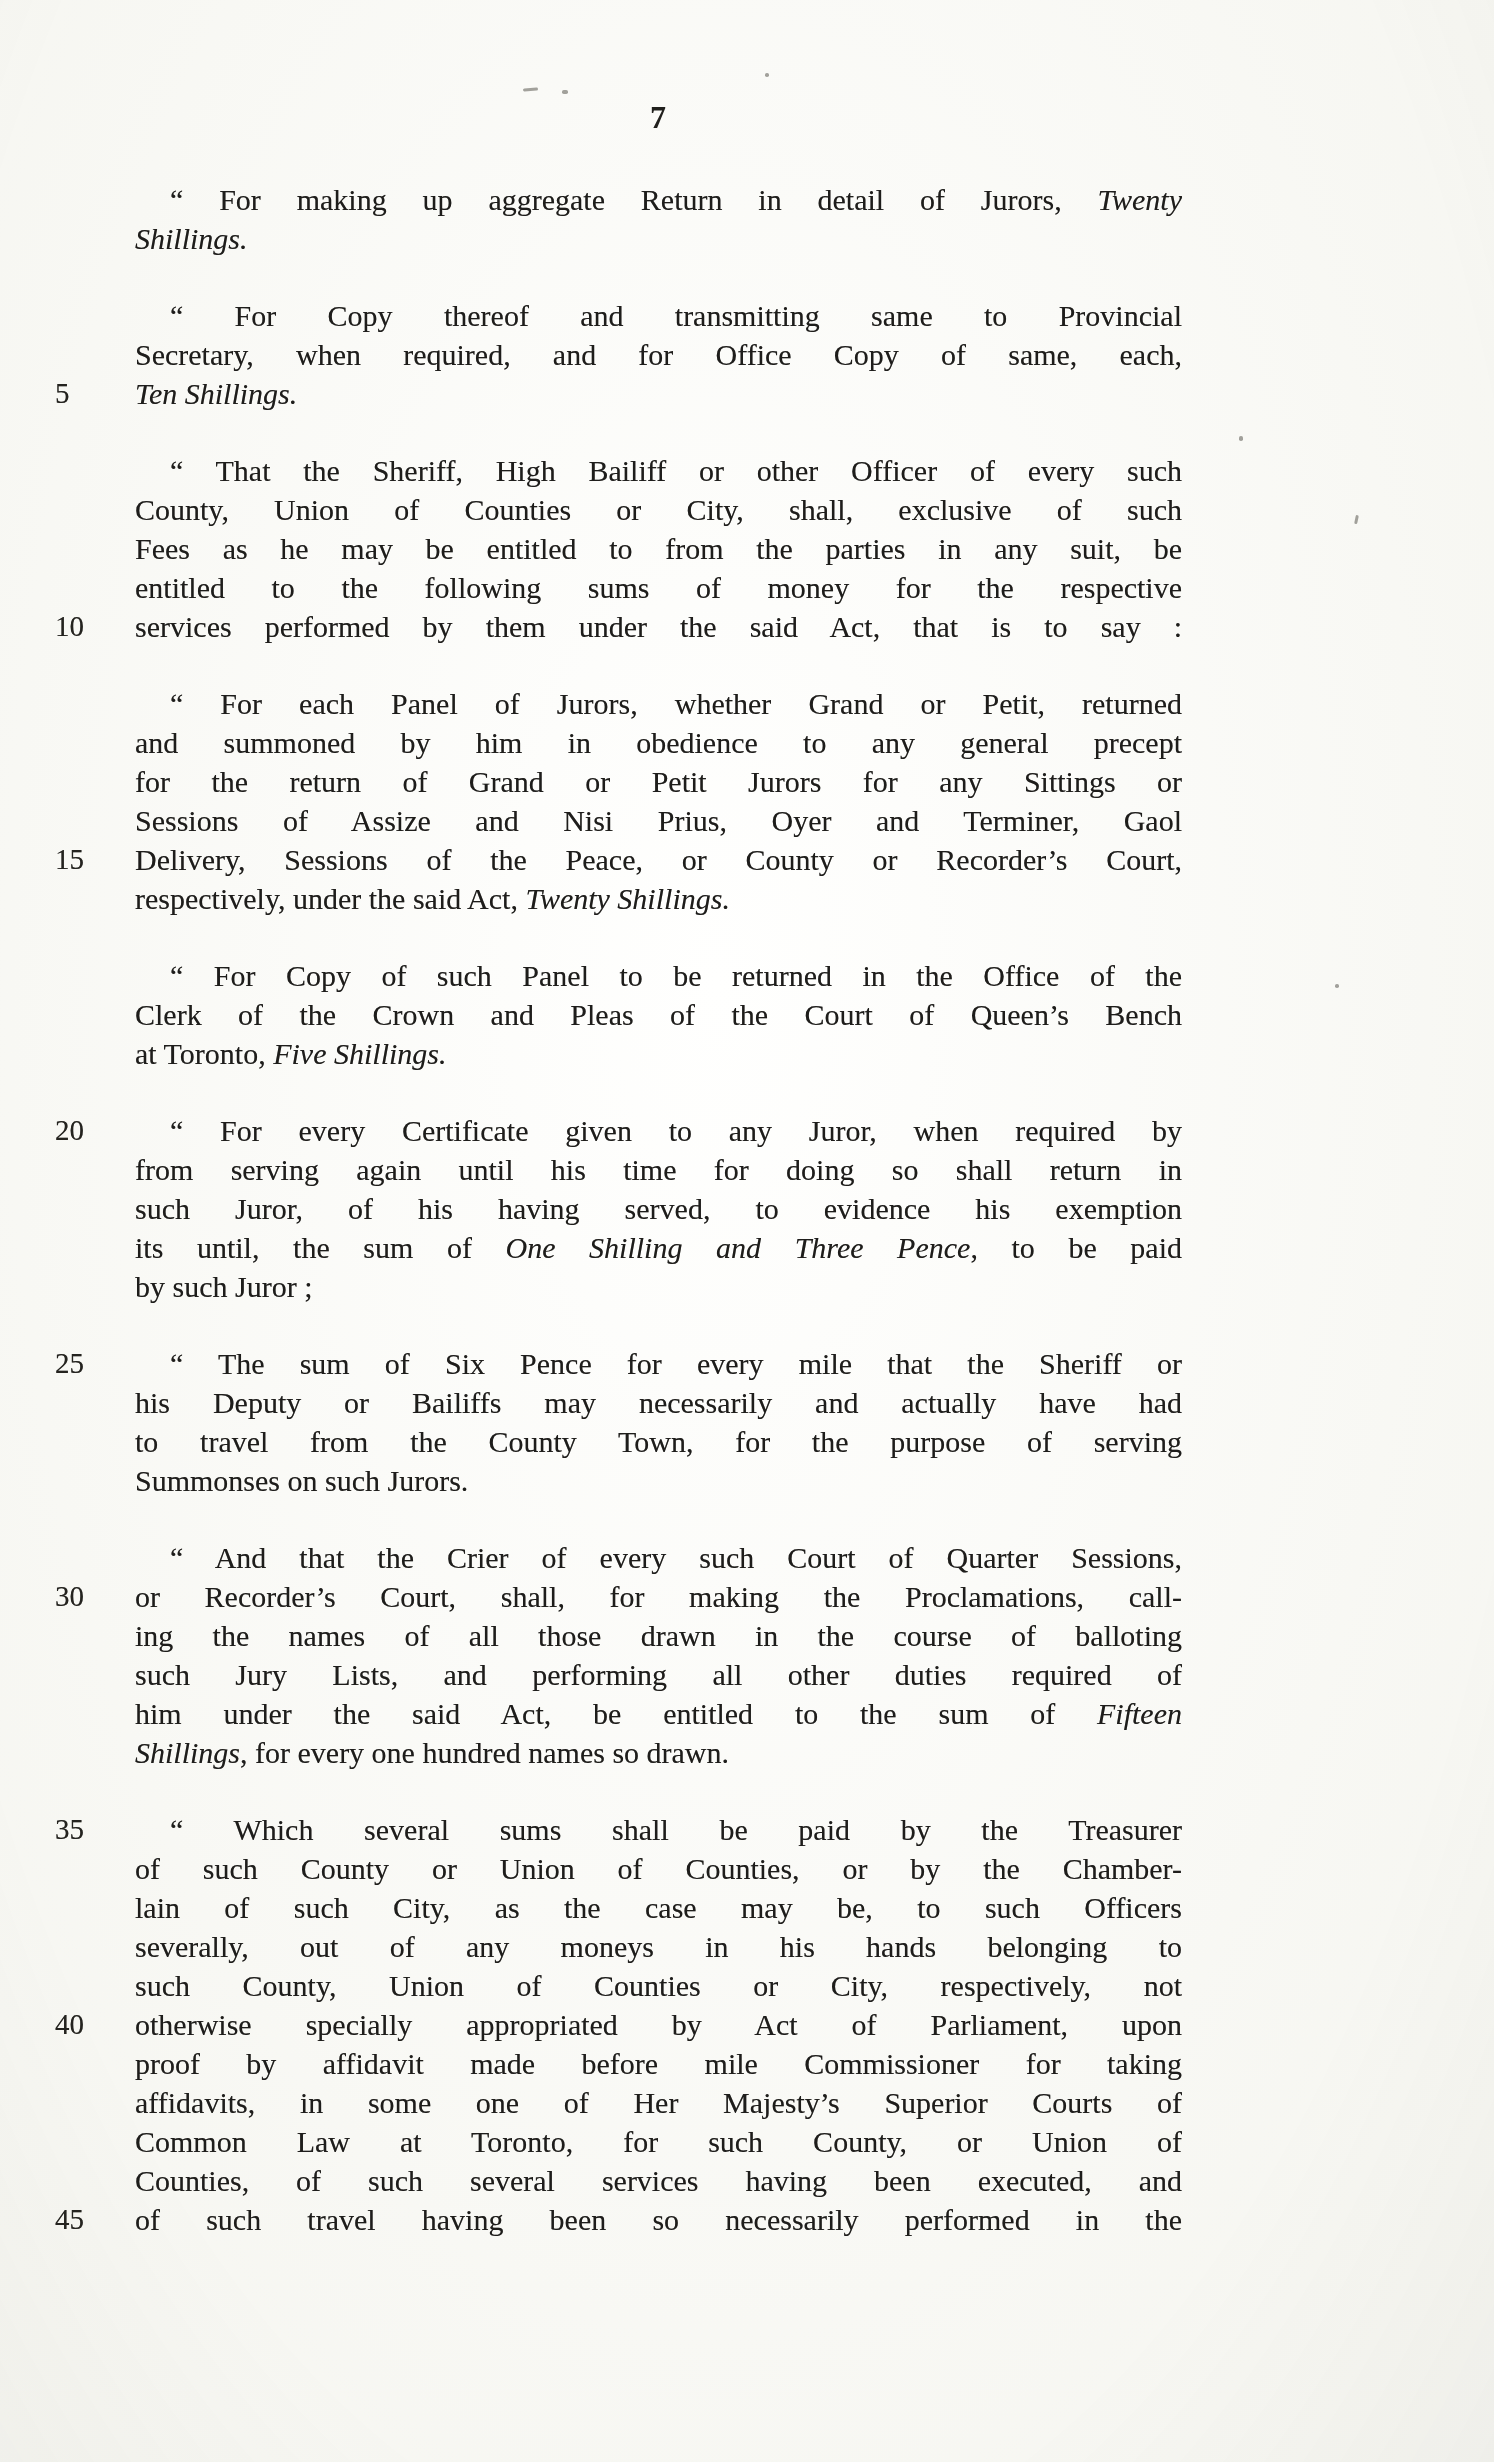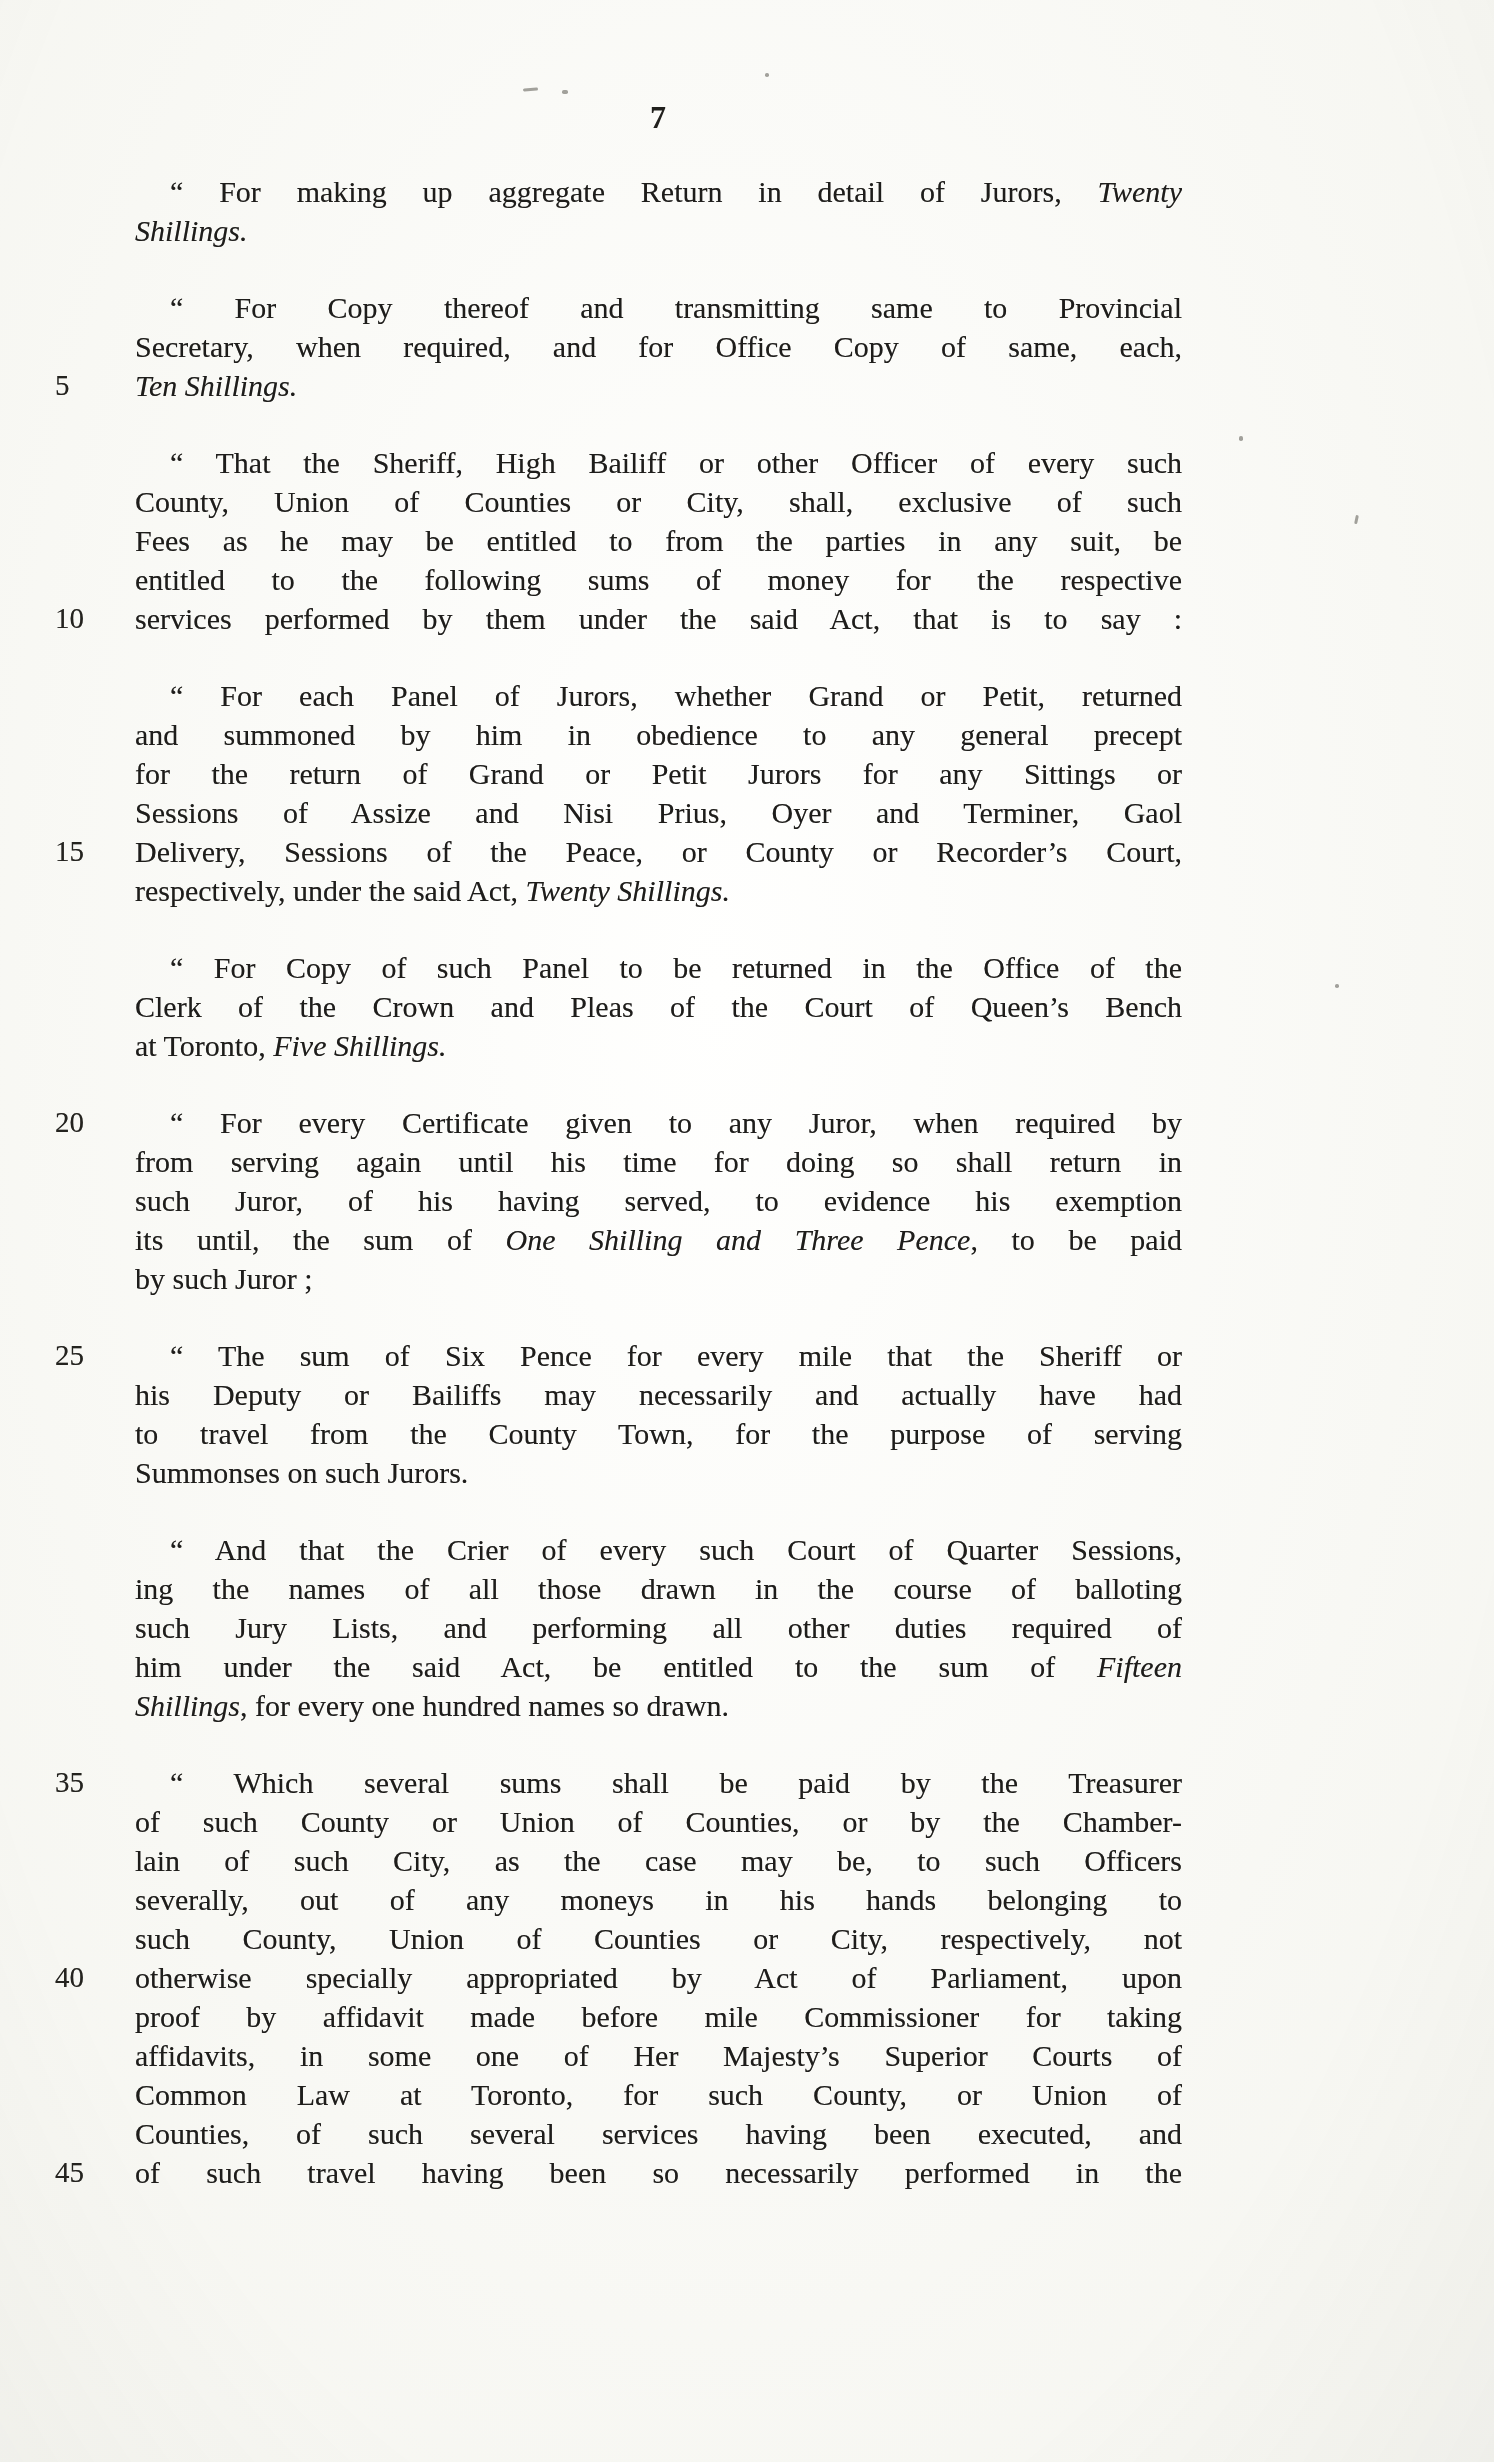--- a/index.html
+++ b/index.html
@@ -24,21 +24,21 @@
     width: 1047px;
     text-align: center;
     font-size: 32px;
     font-weight: bold;
     letter-spacing: 0.9px;
     color: #21201d;
   }
   .doc-body {
     position: absolute;
     left: 135px;
-    top: 172px;
+    top: 180px;
     width: 1047px;
     font-size: 30px;
     text-shadow: 0 0 0.5px rgba(30,29,27,0.45);
   }
   .paragraph {
     margin: 0 0 38px 0;
   }
   .line {
     position: relative;
     height: 39px;
@@ -119,20 +119,21 @@
         <div class="line left"><span>by such Juror ;</span></div>
       </div>
       <div class="paragraph">
         <div class="line indent"><span class="line-num">25</span><span>“ The sum of Six Pence for every mile that the Sheriff or</span></div>
         <div class="line"><span>his Deputy or Bailiffs may necessarily and actually have had</span></div>
         <div class="line"><span>to travel from the County Town, for the purpose of serving</span></div>
         <div class="line left"><span>Summonses on such Jurors.</span></div>
       </div>
       <div class="paragraph">
         <div class="line indent"><span>“ And that the Crier of every such Court of Quarter Sessions,</span></div>
+        <div class="line"><span class="line-num">30</span><span>or Recorder’s Court, shall, for making the Proclamations, call-</span></div>
         <div class="line"><span>ing the names of all those drawn in the course of balloting</span></div>
         <div class="line"><span>such Jury Lists, and performing all other duties required of</span></div>
         <div class="line"><span>him under the said Act, be entitled to the sum of </span><span class="it">Fifteen</span></div>
         <div class="line left"><span class="it">Shillings</span><span>, for every one hundred names so drawn.</span></div>
       </div>
       <div class="paragraph">
         <div class="line indent"><span class="line-num">35</span><span>“ Which several sums shall be paid by the Treasurer</span></div>
         <div class="line"><span>of such County or Union of Counties, or by the Chamber-</span></div>
         <div class="line"><span>lain of such City, as the case may be, to such Officers</span></div>
         <div class="line"><span>severally, out of any moneys in his hands belonging to</span></div>

